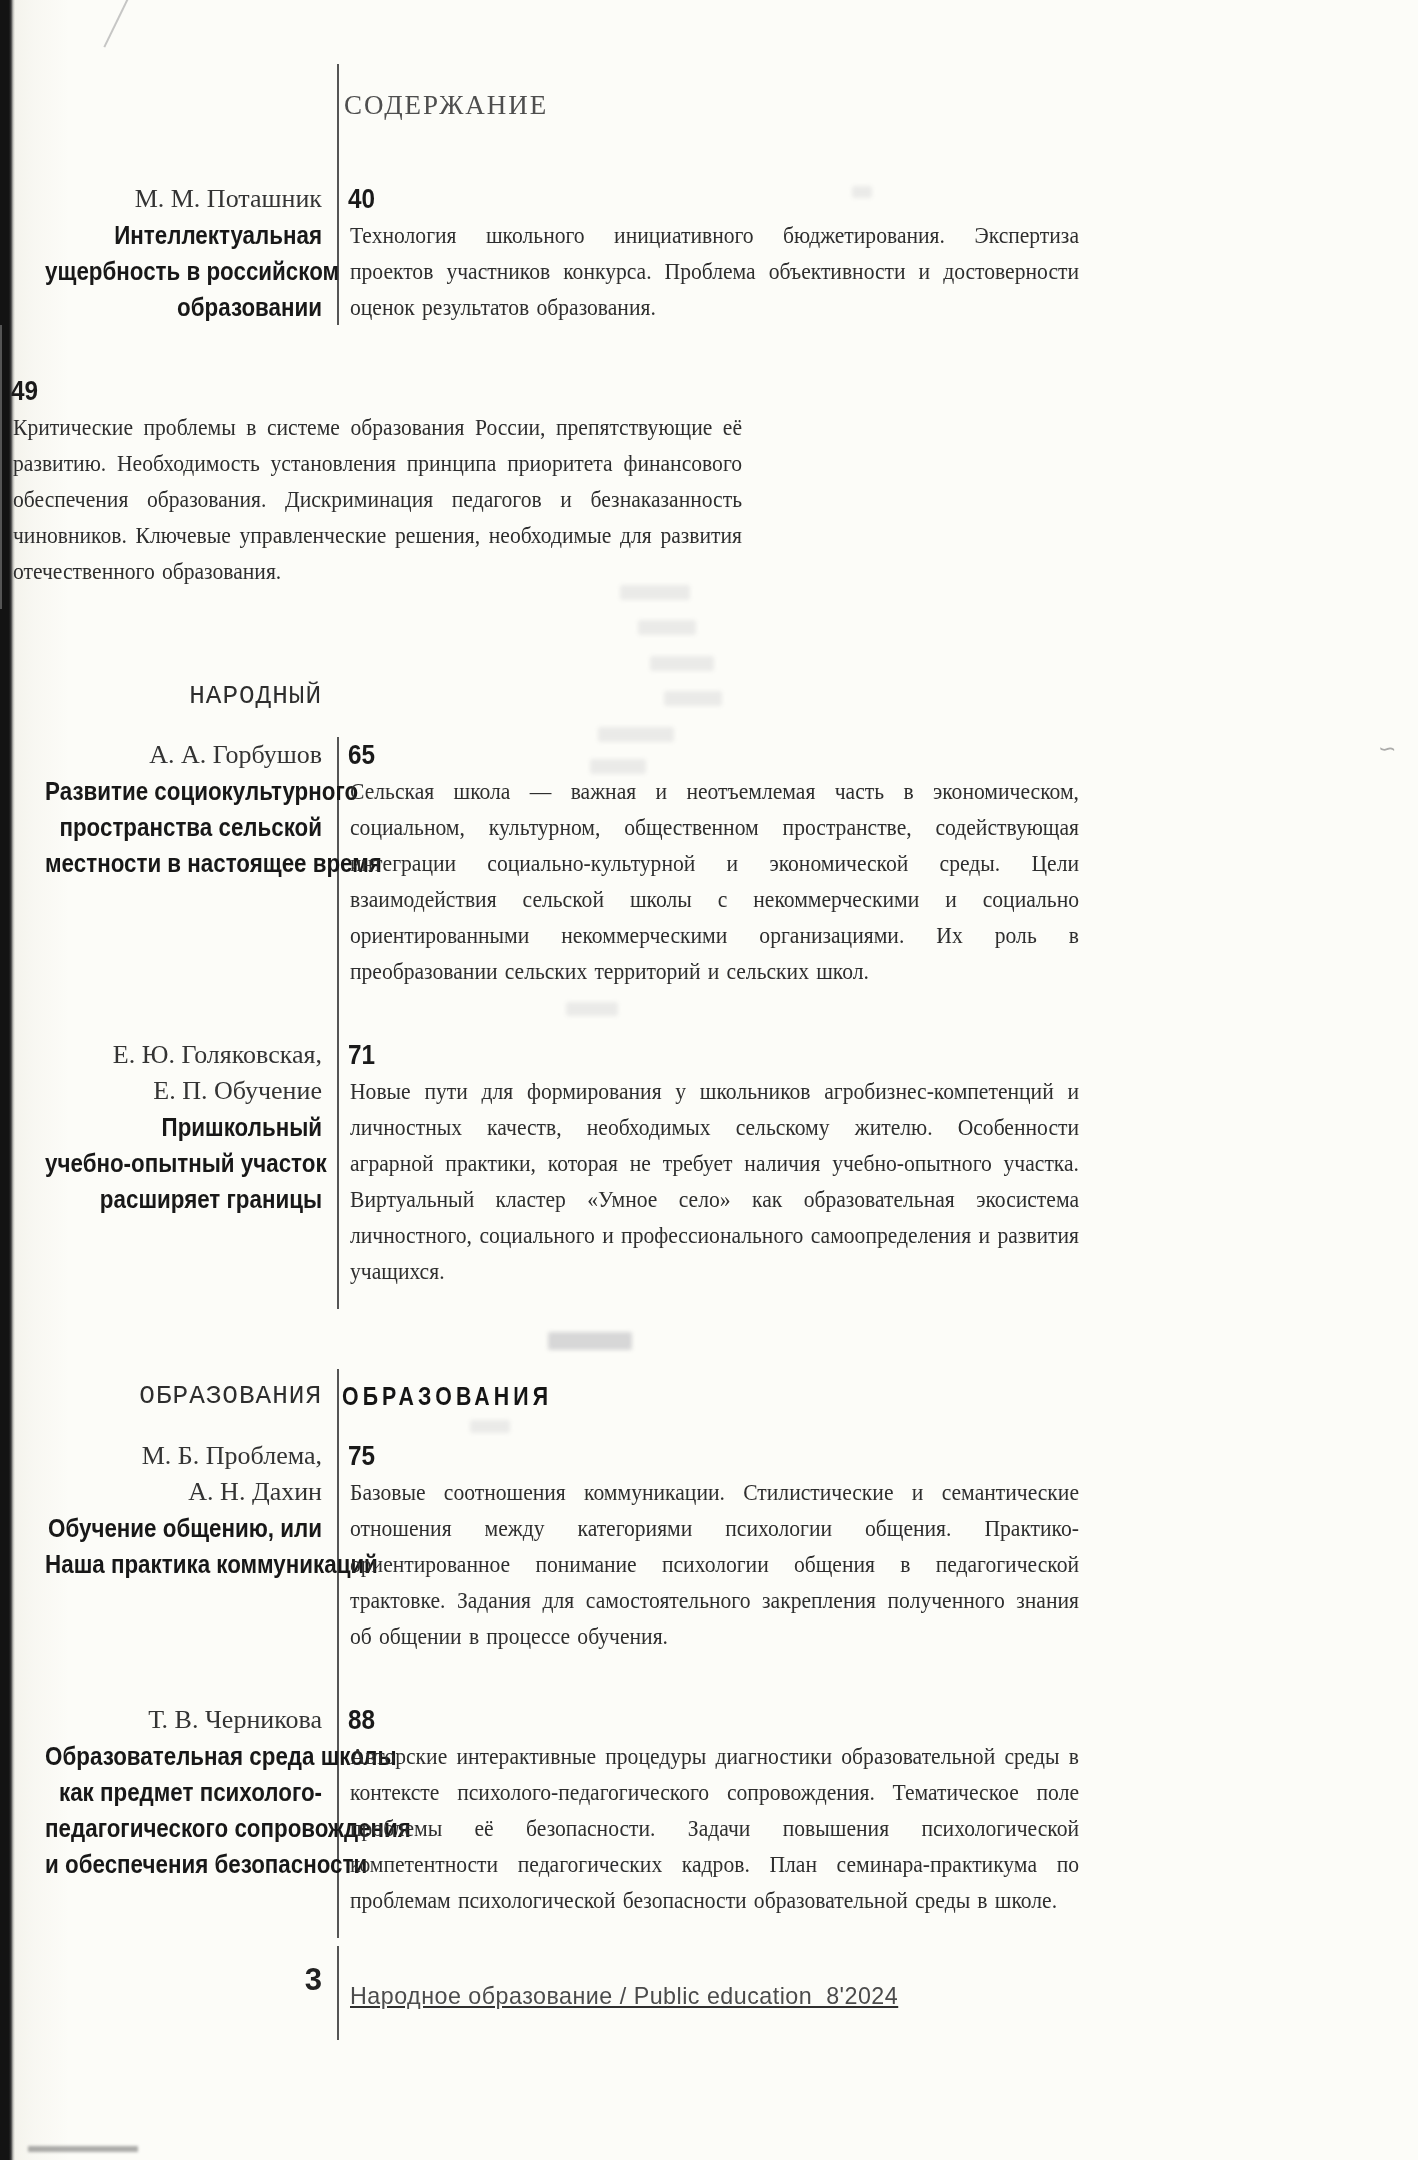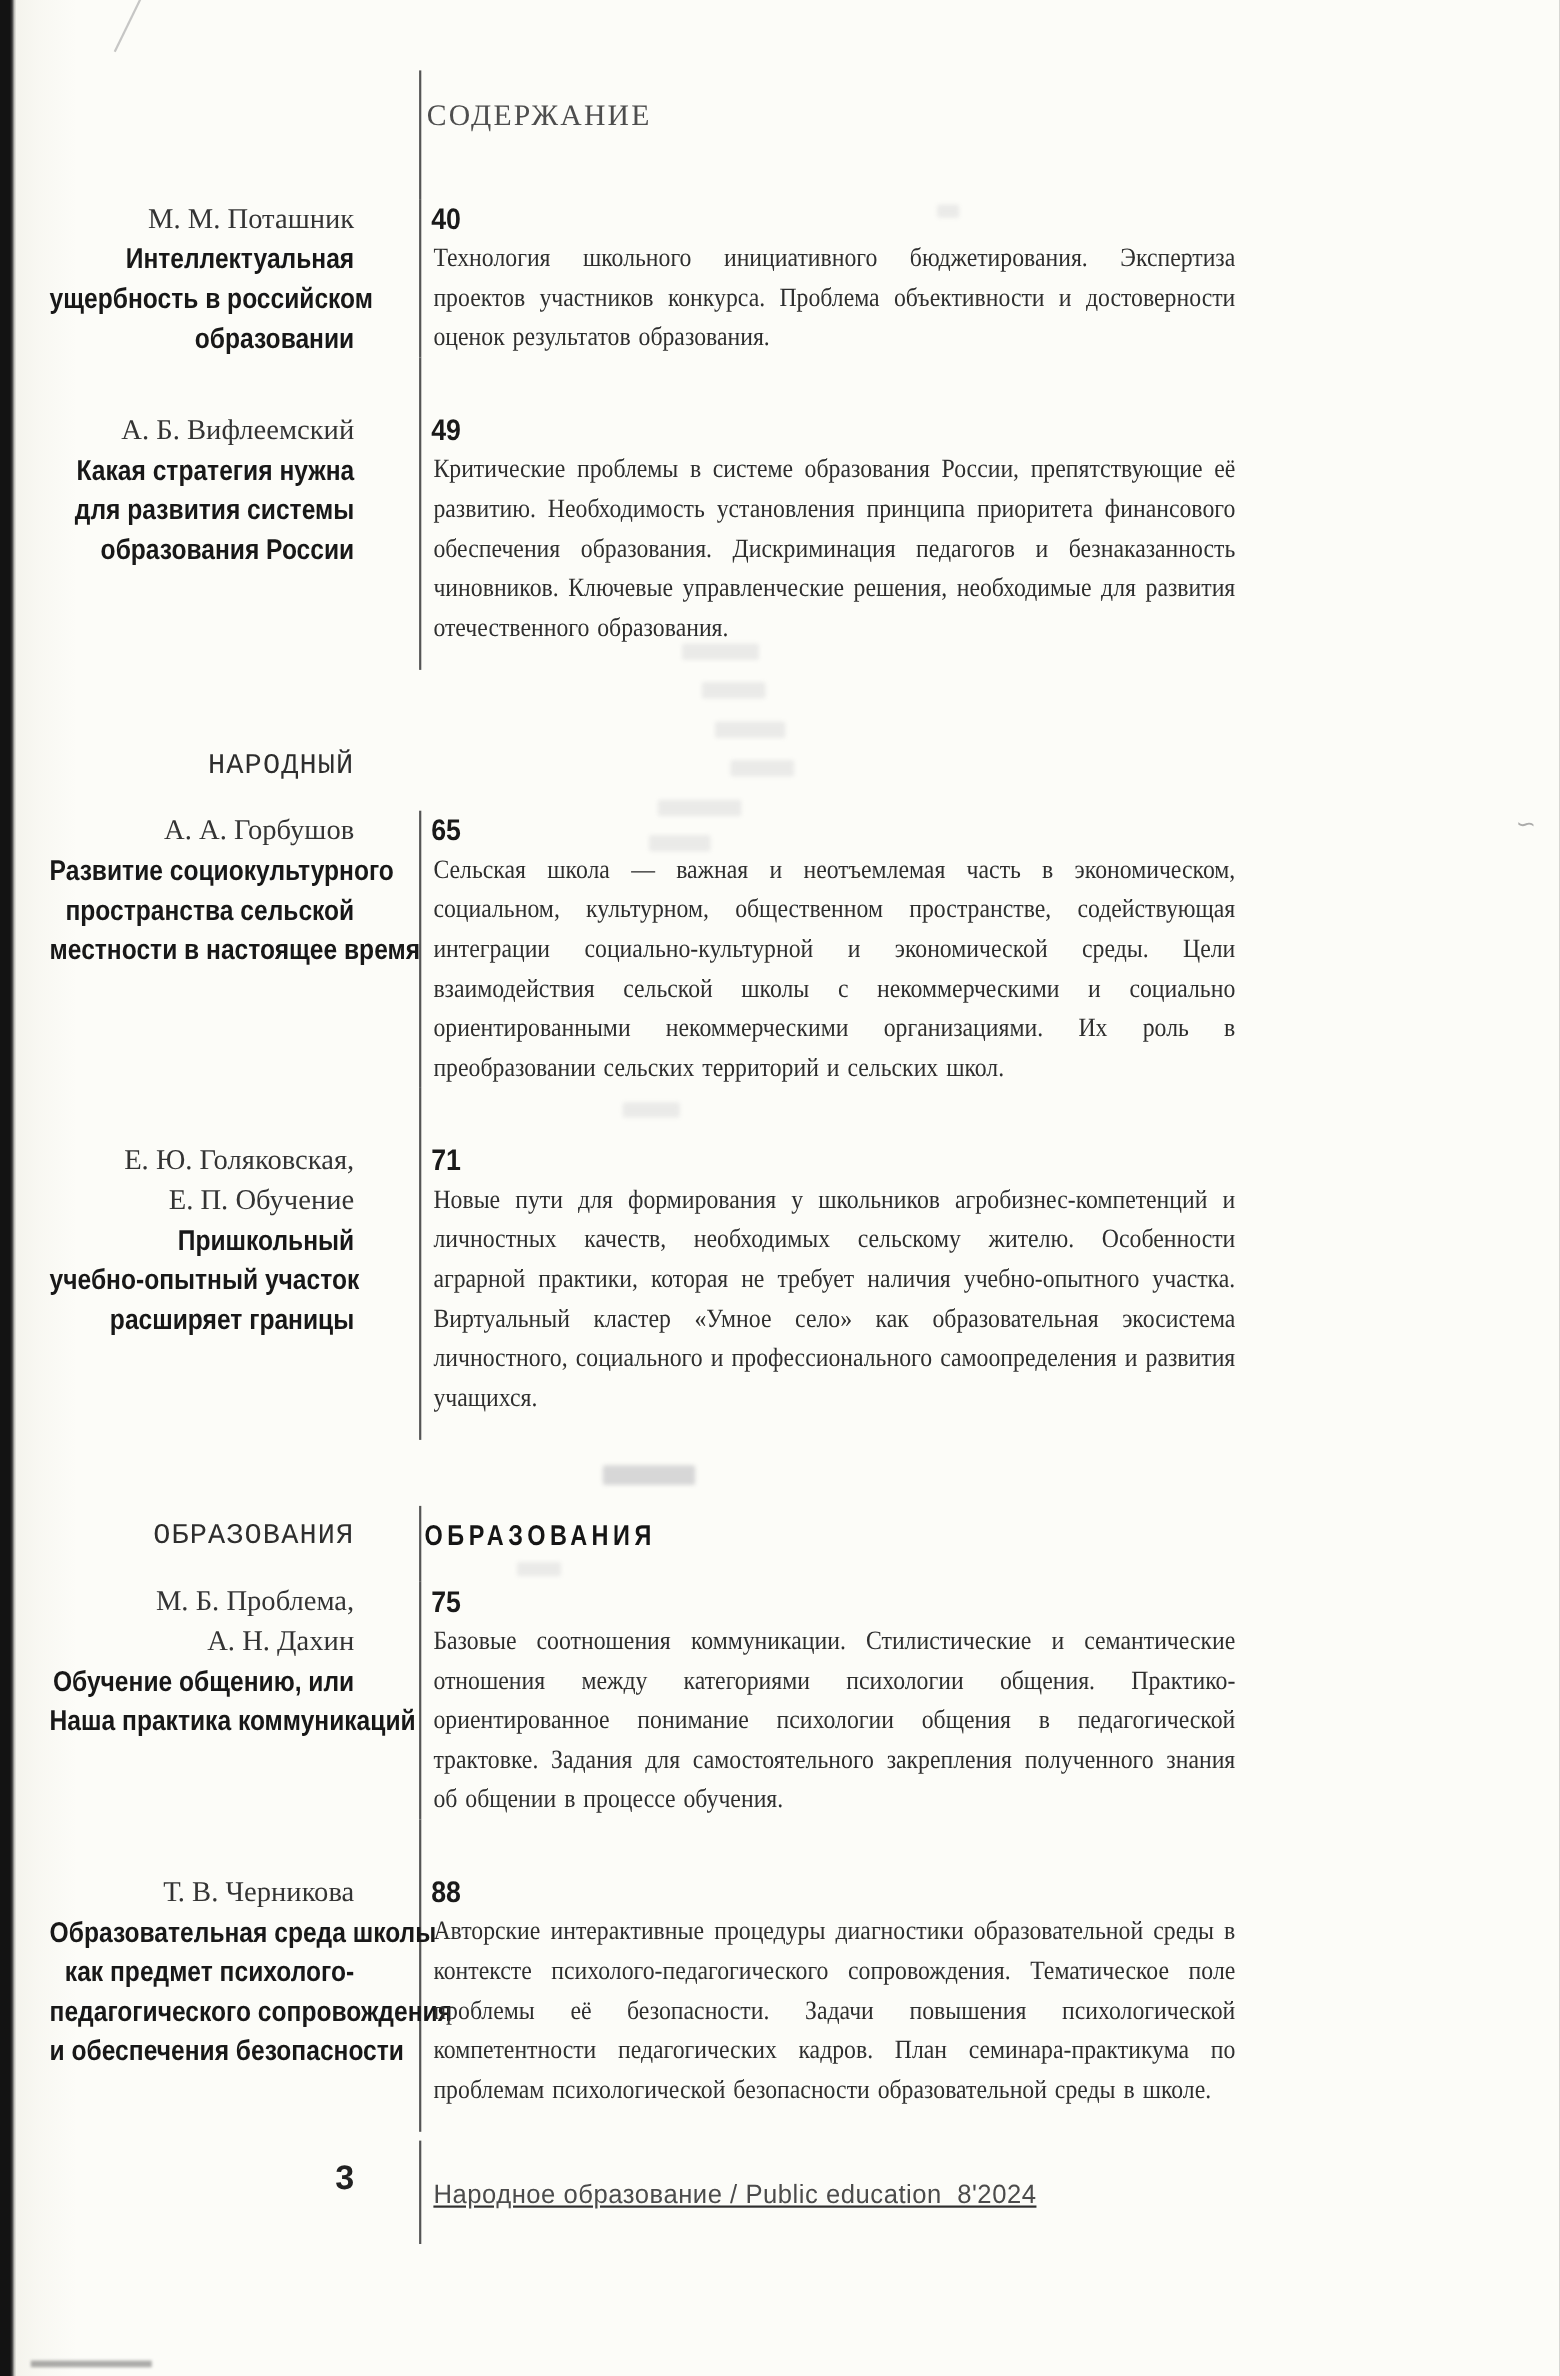--- a/index.html
+++ b/index.html
@@ -12,21 +12,21 @@
   
   .edge-strip{position:absolute;left:0;top:0;width:15px;height:100%;
     background:linear-gradient(90deg,#131313 0px,#131313 9px,#3c3c3c 11px,rgba(90,90,90,.35) 13px,rgba(120,120,120,0) 15px);}
   .diag-line{position:absolute;left:116px;top:-8px;width:2px;height:58px;background:#a9a9a9;transform:rotate(26deg);opacity:.65;}
   .bleed{position:absolute;background:#83838d;opacity:.14;filter:blur(2px);border-radius:2px;}
   .bleed.dark{opacity:.30;}
   .squiggle{position:absolute;color:#777;font-size:22px;opacity:.6;}
   .bottom-smudge{position:absolute;left:28px;top:2146px;width:110px;height:6px;background:#4a4a4a;opacity:.45;filter:blur(1.5px);}
 
   .content{position:absolute;left:0;top:64px;width:100%;}
-  .row{display:flex;align-items:stretch;gap:44px;}
+  .row{display:flex;align-items:stretch;}
   .col-l{flex:0 0 337px;width:337px;text-align:right;padding-right:15px;box-sizing:border-box;}
   .col-r{flex:0 0 824px;width:824px;border-left:2px solid #555;padding-left:11px;box-sizing:content-box;}
 
   
   .toc-row .col-r{padding-top:26px;padding-bottom:60px;}
   .toc-heading{font-size:27px;letter-spacing:2px;color:#4e4e4e;margin-left:-6px;white-space:nowrap;}
 
   
   .sec-header-row .col-l{padding-top:12px;padding-bottom:26px;
     font-family:Liberation Mono, monospace;font-size:26px;letter-spacing:1px;color:#2e2e2e;white-space:nowrap;}
@@ -97,30 +97,20 @@
                 <div class="title-line">образовании</div>
               </div>
     </div>
     <div class="col-r">
       <div class="pagenum">40</div>
       <div class="summary">Технология школьного инициативного бюджетирования. Экспертиза проектов участников конкурса. Проблема объективности и достоверности оценок результатов образования.</div>
     </div>
   </div>
 
   <div class="row entry-row">
-    <div class="col-l">
-      <div class="authors">
-                <div class="author-line">А. Б. Вифлеемский</div>
-              </div>
-      <div class="titles">
-                <div class="title-line">Какая стратегия нужна</div>
-                <div class="title-line">для развития системы</div>
-                <div class="title-line">образования России</div>
-              </div>
-    </div>
     <div class="col-r">
       <div class="pagenum">49</div>
       <div class="summary">Критические проблемы в системе образования России, препятствующие её развитию. Необходимость установления принципа приоритета финансового обеспечения образования. Дискриминация педагогов и безнаказанность чиновников. Ключевые управленческие решения, необходимые для развития отечественного образования.</div>
     </div>
   </div>
 </section>
 
   <section class="section">
     <div class="row sec-header-row">
       <div class="col-l sec-h-regular">НАРОДНЫЙ</div>

